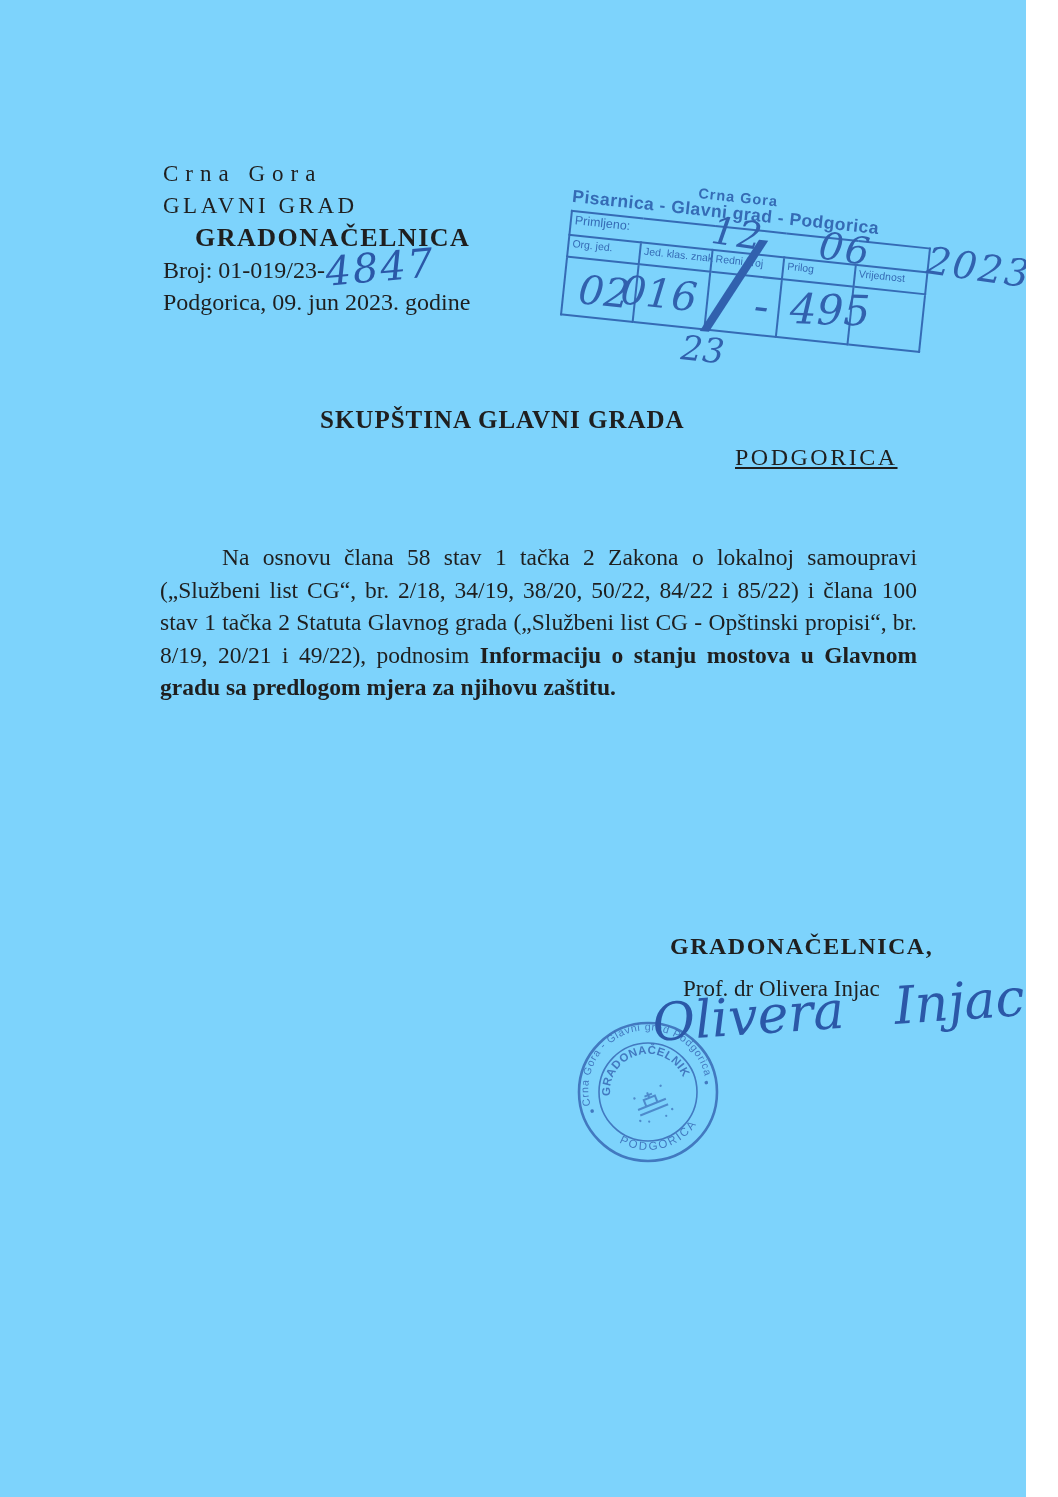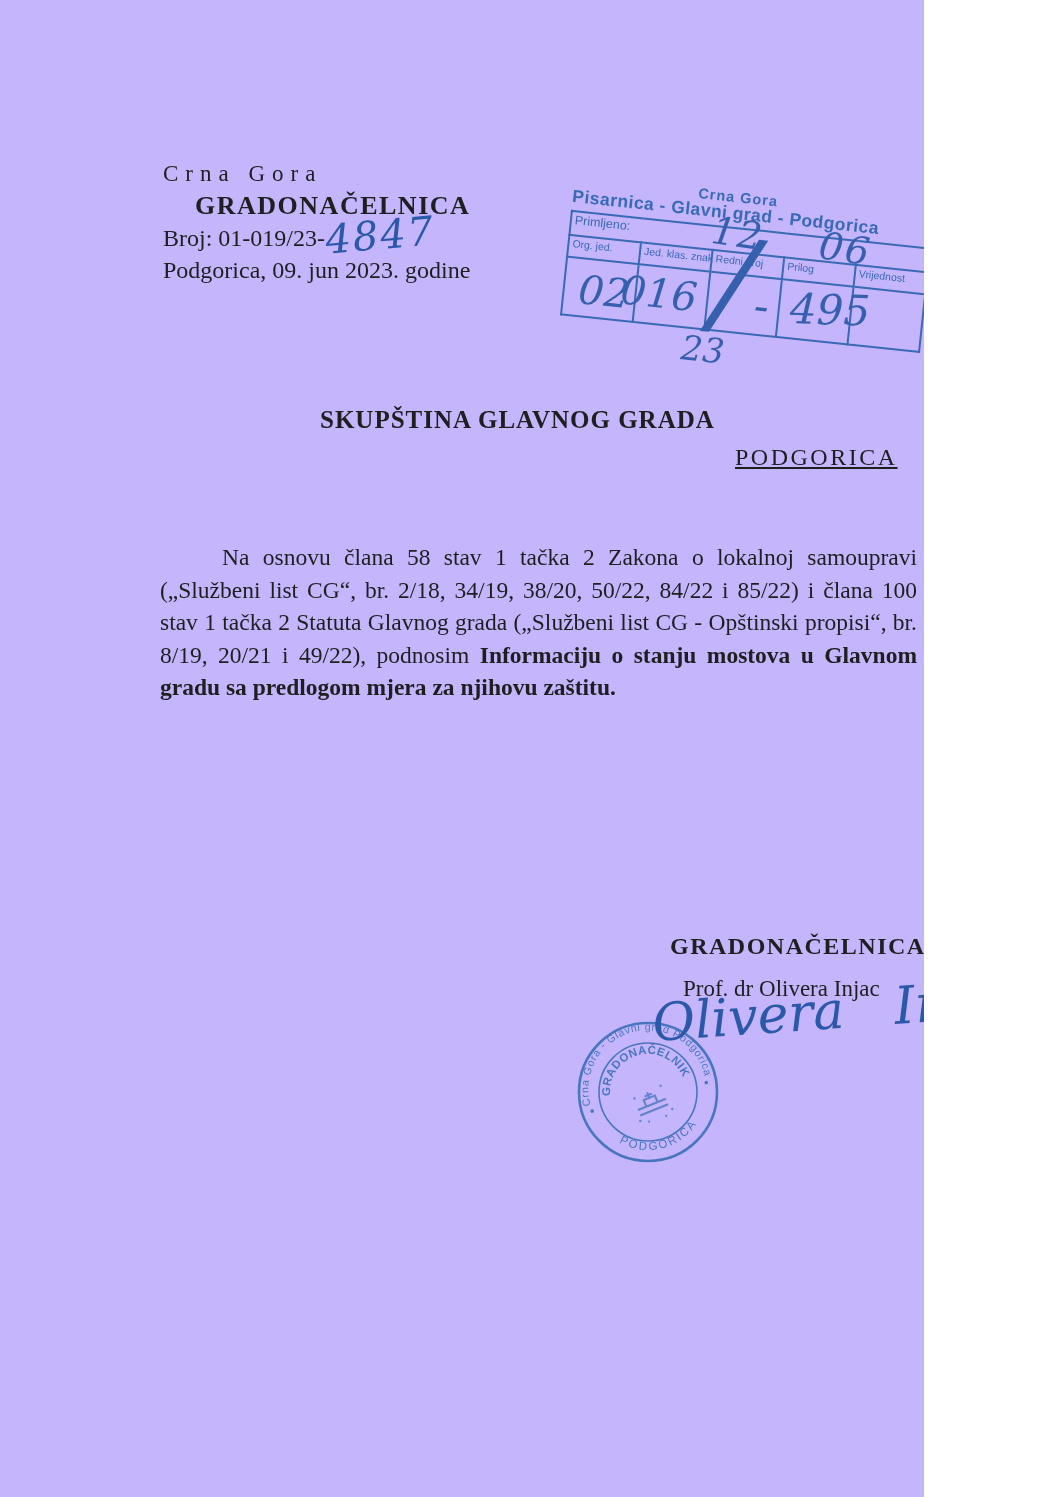--- a/index.html
+++ b/index.html
@@ -1,17 +1,17 @@
 <!DOCTYPE html>
 <html><head>
 <meta charset="utf-8">
 <style>
   html,body{margin:0;padding:0;background:#ffffff;}
   .page{
-    position:relative;width:924px;height:1497px;background:#c4b5fd;
+    position:relative;width:1026px;height:1497px;background:#7dd3fc;
     font-family:"Liberation Serif",serif;color:#1f1f1f;overflow:hidden;
   }
 
   
   .letterhead{position:absolute;left:163px;top:158px;line-height:32px;}
   .lh-country{font-size:23px;letter-spacing:7px;}
   .lh-entity{font-size:23px;letter-spacing:3.5px;}
   .lh-office{font-size:26px;font-weight:bold;letter-spacing:1.5px;text-align:right;}
   .lh-ref{font-size:24px;}
   .lh-date{font-size:24px;}
@@ -68,20 +68,21 @@
   
   .round-stamp{position:absolute;left:573px;top:1017px;width:150px;height:150px;}
 </style>
 </head>
 <body>
 
 <div class="page">
 
   <div class="letterhead">
     <div class="lh-country">Crna Gora</div>
+    <div class="lh-entity">GLAVNI GRAD</div>
     <div class="lh-office">GRADONAČELNICA</div>
     <div class="lh-ref"><span>Broj: 01-019/23-</span><span class="hw">4847</span></div>
     <div class="lh-date">Podgorica, 09. jun 2023. godine</div>
   </div>
 
   <div class="intake-stamp">
     <div class="is-top">Crna Gora</div>
     <div class="is-main">Pisarnica - Glavni grad - Podgorica</div>
     <table class="is-table">
       <tbody>
@@ -106,21 +107,21 @@
       </table>
     <span class="hw hw-date">12    06    2023</span>
     <span class="hw hw-org">02</span>
     <span class="hw hw-klas">016</span>
     <span class="hw hw-slash">/</span>
     <span class="hw hw-klasyear">23</span>
     <span class="hw hw-redni">-</span>
     <span class="hw hw-prilog">495</span>
   </div>
 
-  <div class="recipient-line1">SKUPŠTINA GLAVNOG GRADA</div>
+  <div class="recipient-line1">SKUPŠTINA GLAVNI GRADA</div>
   <div class="recipient-line2">PODGORICA</div>
 
   <div class="body-text">
     <p><span>Na osnovu člana 58 stav 1 tačka 2 Zakona o lokalnoj samoupravi („Službeni list CG“, br. 2/18, 34/19, 38/20, 50/22, 84/22 i 85/22) i člana 100 stav 1 tačka 2 Statuta Glavnog grada („Službeni list CG - Opštinski propisi“, br. 8/19, 20/21 i 49/22), podnosim </span><span class="b">Informaciju o stanju mostova u Glavnom gradu sa predlogom mjera za njihovu zaštitu.</span></p>
   </div>
 
   <svg class="round-stamp" viewBox="0 0 150 150">
     <g stroke="#3a6db8" fill="none" opacity="0.88">
       <circle cx="75" cy="75" r="69" stroke-width="2.6"></circle>
       <circle cx="75" cy="75" r="49" stroke-width="1.6"></circle>

